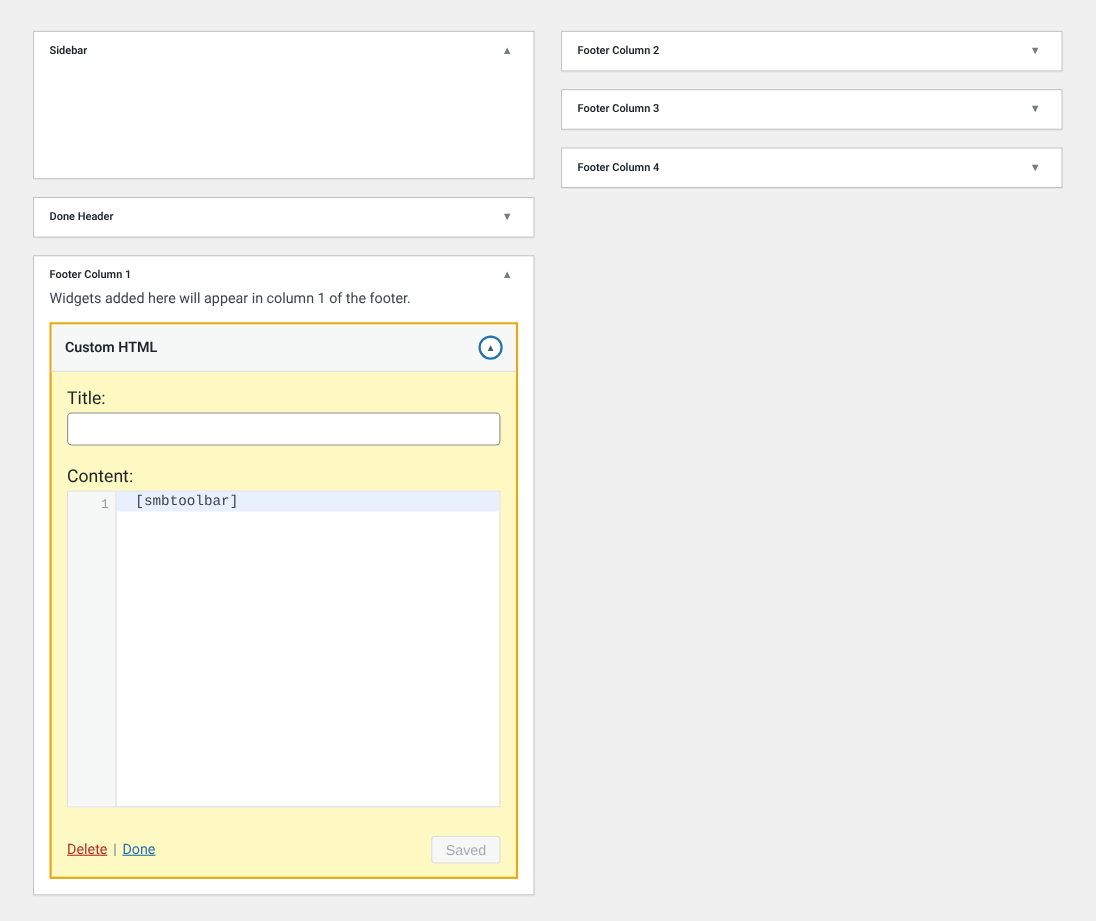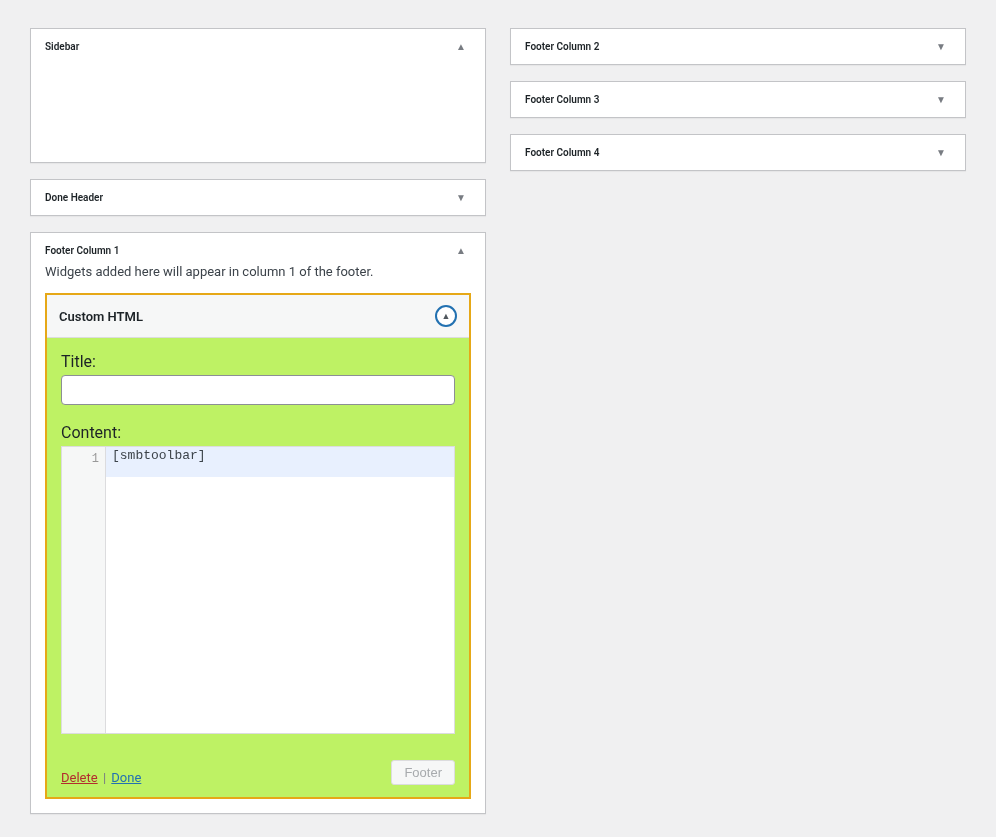--- a/index.html
+++ b/index.html
@@ -56,21 +56,21 @@
       color: #3c434a;
       margin-bottom: 14px;
       margin-top: -4px;
     }
     .sidebar-spacer {
       height: 84px;
     }
     
     .widget-item {
       border: 2px solid #e6a817;
-      background: #bef264;
+      background: #fef9c3;
     }
     .widget-item-header {
       background: #f6f7f7;
       border-bottom: 1px solid #dcdcde;
       padding: 10px 12px;
       display: flex;
       align-items: center;
       justify-content: space-between;
       cursor: move;
     }
@@ -133,31 +133,31 @@
     }
     .gutter .ln {
       line-height: 18px;
       font-size: 12px;
     }
     .code-area {
       flex: 1;
       padding: 0;
     }
     .code-line {
-      height: 30px;
+      height: 18px;
       line-height: 18px;
-      padding: 0 6px;
+      padding: 0 17px;
       white-space: pre;
     }
     .code-line.active {
       background: #e8f0fe;
     }
     .widget-actions {
       display: flex;
-      align-items: flex-end;
+      align-items: center;
       justify-content: space-between;
       padding: 12px 14px 12px 14px;
     }
     .left-actions {
       font-size: 13px;
     }
     .left-actions .sep {
       color: #787c82;
       margin: 0 2px;
     }
@@ -236,21 +236,21 @@
             </div>
 
           </div>
 
           <div class="widget-actions">
             <div class="left-actions">
               <a class="link-delete">Delete</a>
               <span class="sep">|</span>
               <a class="link-done">Done</a>
             </div>
-            <button class="btn-saved" disabled="">Footer</button>
+            <button class="btn-saved" disabled="">Saved</button>
           </div>
         </div>
 
       </div>
     </div>
 
   </div>
 
   <div class="col">
 

